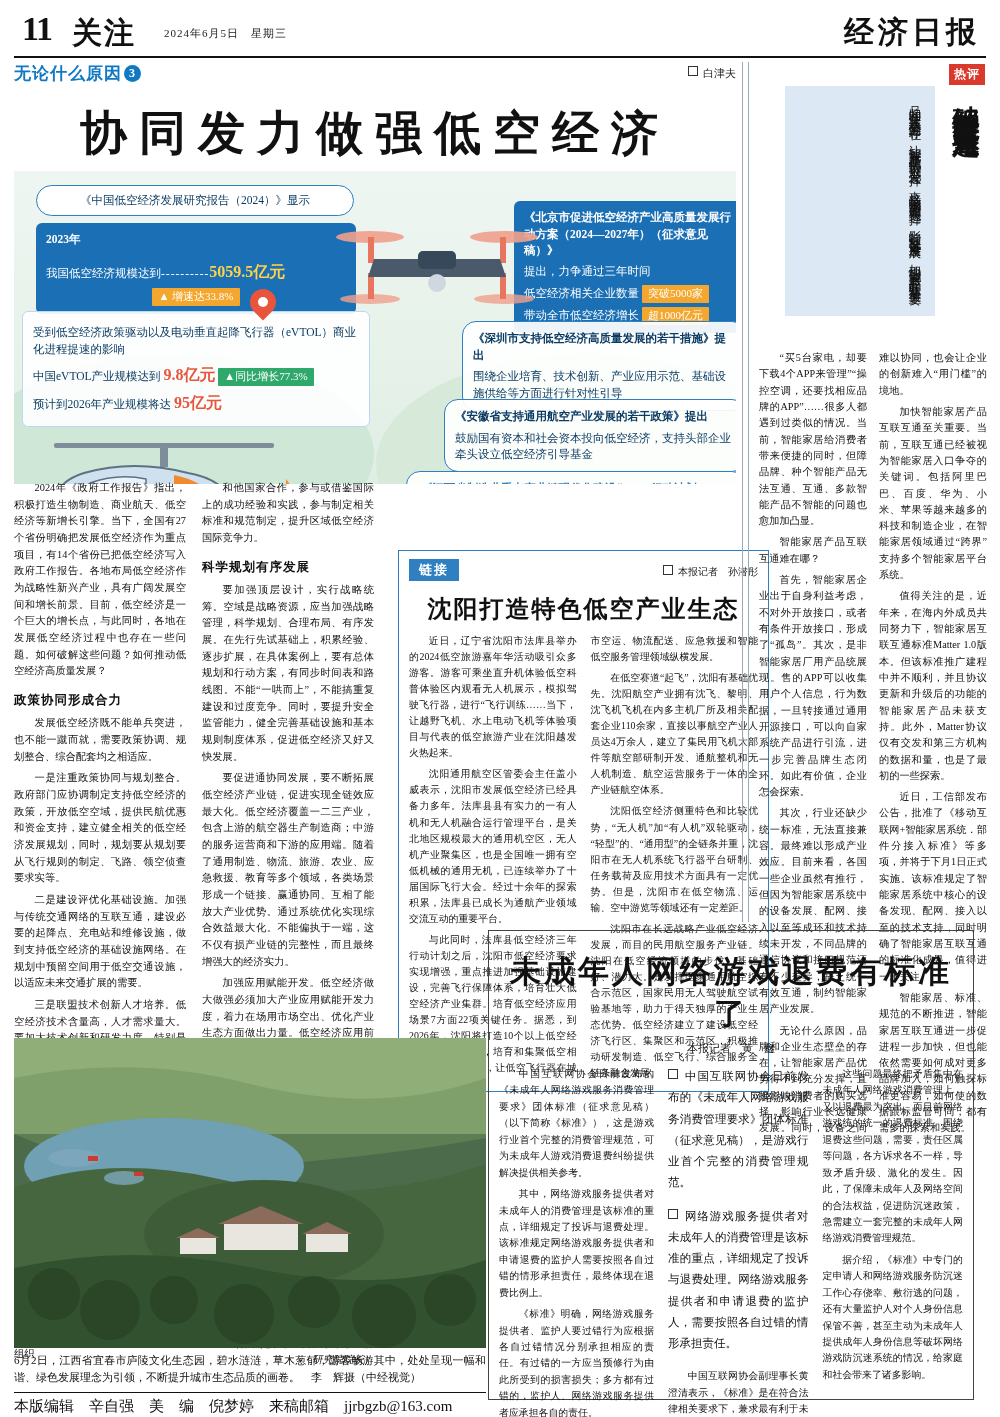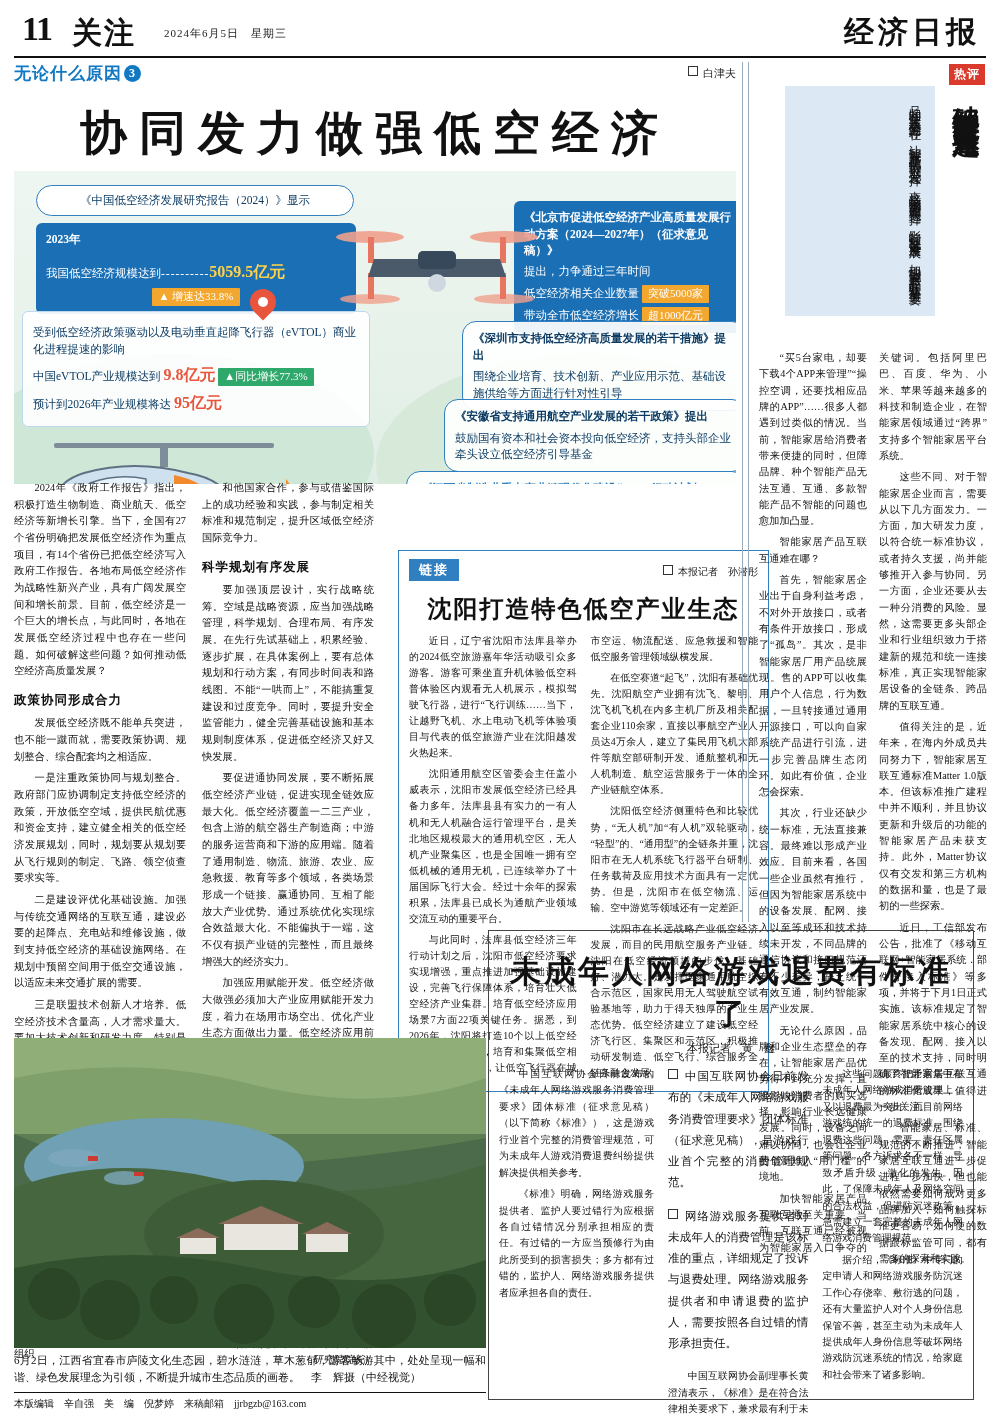--- a/index.html
+++ b/index.html
@@ -78,21 +78,21 @@
   .bot-right{position:absolute;left:488px;top:930px;width:486px;height:470px;border:1px solid #444;box-sizing:border-box;padding:14px 10px;}
   .br-title{font-size:31px;font-weight:bold;letter-spacing:3px;text-align:center;margin:6px 0 6px 0;}
   .br-by{text-align:center;font-size:11px;margin-bottom:10px;}
   .bullets{font-size:11.5px;line-height:1.85;}
   .bullets .sq{display:inline-block;width:8px;height:8px;border:1px solid #333;margin-right:6px;vertical-align:1px;}
 
   
   .photo{position:absolute;left:14px;top:1038px;width:472px;height:310px;overflow:hidden;}
   .photo-cap{position:absolute;left:14px;top:1352px;width:472px;font-size:11px;line-height:1.5;color:#111;text-align:justify;}
 
-  .footer{position:absolute;left:14px;top:1392px;width:472px;border-top:1px solid #111;padding-top:4px;font-size:10px;color:#111;}
+  .footer{position:absolute;left:14px;top:1392px;width:472px;border-top:1px solid #111;padding-top:4px;font-size:15px;color:#111;}
 
   .vr{position:absolute;background:#9ab;width:1px;}
 </style>
 </head>
 <body>
 
 <div class="page">
 
   <div class="masthead">
     <div class="page-num">11</div>
@@ -249,34 +249,34 @@
       <div class="hot-badge">热评</div>
       <div class="rc-title">破解智能家居联通难题</div>
       <div class="rc-lead">品牌和企业生态壁垒的存在，让智能家居产品优势得不到充分发挥，直接影响消费者的购买选择，影响行业长远健康发展。加快智能家居产品互联互通至关重要。</div>
       <div class="rc-body">
         <p>“买5台家电，却要下载4个APP来管理”“操控空调，还要找相应品牌的APP”……很多人都遇到过类似的情况。当前，智能家居给消费者带来便捷的同时，但障品牌、种个智能产品无法互通、互通、多款智能产品不智能的问题也愈加加凸显。</p>
         <p>智能家居产品互联互通难在哪？</p>
         <p>首先，智能家居企业出于自身利益考虑，不对外开放接口，或者有条件开放接口，形成了“孤岛”。其次，是非智能家居厂用产品统展现。售的APP可以收集用户个人信息，行为数据，一旦转接通过通用开源接口，可以向自家系统产品进行引流，进一步完善品牌生态闭环。如此有价值，企业怎会探索。</p>
         <p>其次，行业还缺少统一标准，无法直接兼容。最终难以形成产业效应。目前来看，各国一些企业虽然有推行，但因为智能家居系统中的设备发展、配网、接入以至等成环和技术持续未开发，不同品牌的通信协议和接口规范还有不少差异，缺乏统一有效互通，制约智能家居产业发展。</p>
         <p>无论什么原因，品牌和企业生态壁垒的存在，让智能家居产品优势得不到充分发挥，直接影响消费者的购买选择，影响行业长远健康发展。同时，设备之间难以协同，也会让企业的创新难入“用门槛”的境地。</p>
         <p>加快智能家居产品互联互通至关重要。当前，互联互通已经被视为智能家居入口争夺的关键词。包括阿里巴巴、百度、华为、小米、苹果等越来越多的科技和制造企业，在智能家居领域通过“跨界”支持多个智能家居平台系统。</p>
-        <p>这些不同、对于智能家居企业而言，需要从以下几方面发力。一方面，加大研发力度，以符合统一标准协议，或者持久支援，尚并能够推开入参与协同。另一方面，企业还要从去一种分消费的风险。显然，这需要更多头部企业和行业组织致力于搭建新的规范和统一连接标准，真正实现智能家居设备的全链条、跨品牌的互联互通。</p>
         <p>值得关注的是，近年来，在海内外成员共同努力下，智能家居互联互通标准Matter 1.0版本。但该标准推广建程中并不顺利，并且协议更新和升级后的功能的智能家居产品未获支持。此外，Matter协议仅有交发和第三方机构的数据和量，也是了最初的一些探索。</p>
         <p>近日，工信部发布公告，批准了《移动互联网+智能家居系统．部件分接入标准》等多项，并将于下月1日正式实施。该标准规定了智能家居系统中核心的设备发现、配网、接入以至的技术支持，同时明确了智能家居互联互通的标准化成果，值得进一步关注。</p>
         <p>智能家居、标准、规范的不断推进，智能家居互联互通进一步促进程一步加快，但也能依然需要如何成对更多品牌加入，如何触探标准更容易，如何使的数据跟标监管可同，都有需多的探索和实践。</p>
       </div>
     </div>
   </div>
 
   <div class="bot-right">
     <div class="br-title">未成年人网络游戏退费有标准了</div>
     <div class="br-by">本报记者　黄　鑫</div>
     <div style="display:flex;gap:14px;">
       <div style="width:160px;font-size:9.9px;line-height:1.66;text-align:justify;">
         <p>中国互联网协会日前发布的《未成年人网络游戏服务消费管理要求》团体标准（征求意见稿）（以下简称《标准》），这是游戏行业首个完整的消费管理规范，可为未成年人游戏消费退费纠纷提供解决提供相关参考。</p>
+        <p>其中，网络游戏服务提供者对未成年人的消费管理是该标准的重点，详细规定了投诉与退费处理。该标准规定网络游戏服务提供者和申请退费的监护人需要按照各自过错的情形承担责任，最终体现在退费比例上。</p>
         <p>《标准》明确，网络游戏服务提供者、监护人要过错行为应根据各自过错情况分别承担相应的责任。有过错的一方应当预修行为由此所受到的损害损失；多方都有过错的，监护人、网络游戏服务提供者应承担各自的责任。</p>
 
       </div>
       <div style="width:145px;font-size:9.9px;line-height:1.66;text-align:justify;">
         <div class="bullets" style="margin-bottom:14px;">
           <div style="margin-bottom:12px;"><span class="sq"></span><span>中国互联网协会日前发布的《未成年人网络游戏服务消费管理要求》团体标准（征求意见稿），是游戏行业首个完整的消费管理规范。</span></div>
           <div><span class="sq"></span><span>网络游戏服务提供者对未成年人的消费管理是该标准的重点，详细规定了投诉与退费处理。网络游戏服务提供者和申请退费的监护人，需要按照各自过错的情形承担责任。</span></div>
         </div>
         <p>中国互联网协会副理事长黄澄清表示，《标准》是在符合法律相关要求下，兼求最有利于未成年人的原则，规定了网络游戏服务提供者提供服务的过程中，对未成年人用户消费行为的管理要求。重在防止未成年人消费管理的配套和规范、监护人对未成年人网络游戏中的消费管理及退费处理等内容。</p>
 

